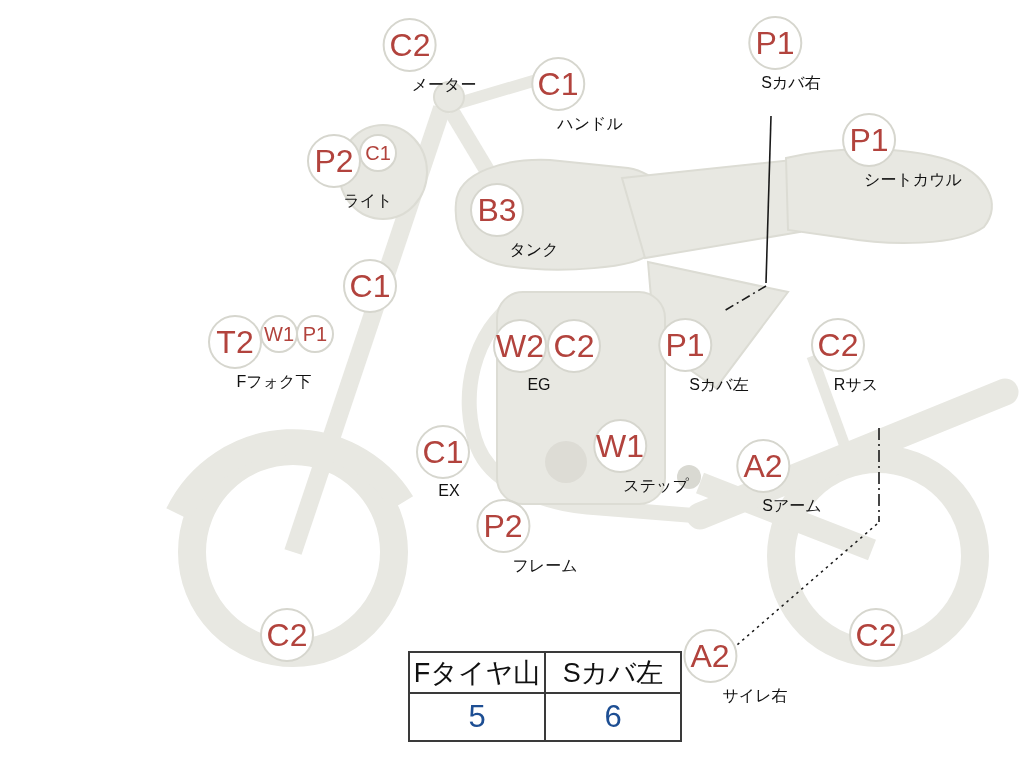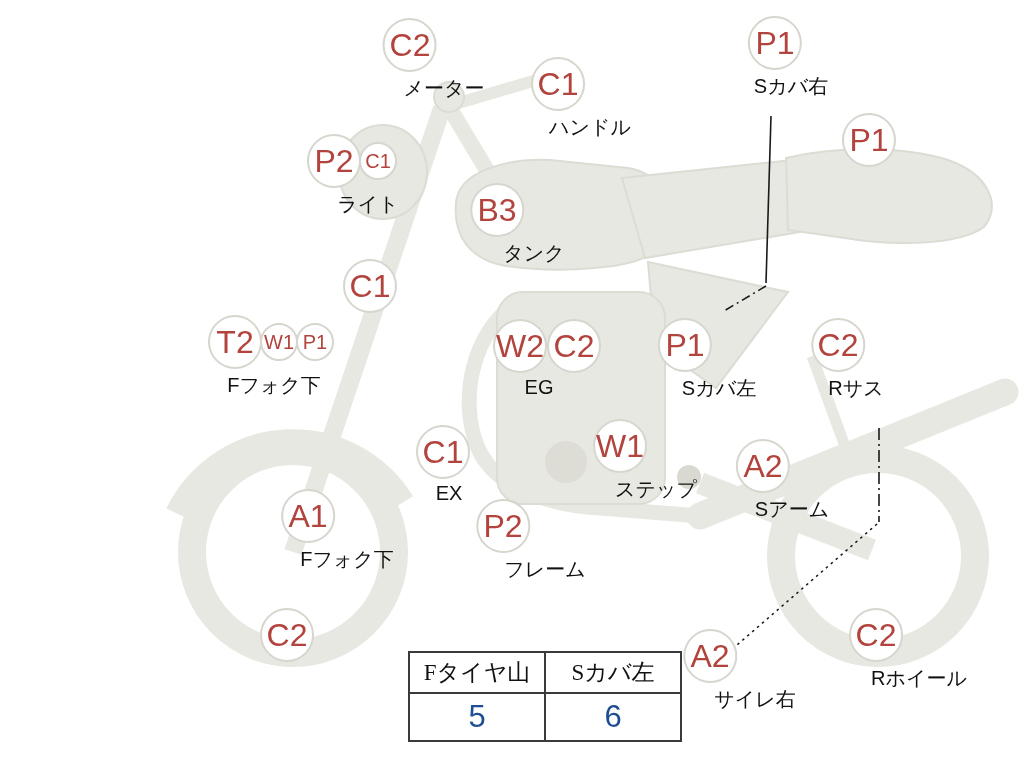--- a/index.html
+++ b/index.html
@@ -3,33 +3,33 @@
 <meta charset="utf-8">
 <style>
   * { margin:0; padding:0; box-sizing:border-box; }
   html,body { width:1024px; height:768px; background:#fff; overflow:hidden;
     font-family:"Liberation Sans","DejaVu Sans",sans-serif; }
   #stage { position:relative; width:1024px; height:768px; background:#fff; }
   #bike-svg { position:absolute; left:0; top:0; z-index:0; }
 
   .lgroup { position:absolute; z-index:2; display:flex; flex-direction:column;
     align-items:center; transform:translateX(-50%); }
-  .badges { display:flex; align-items:center; }
+  .badges { display:flex; }
   .badge { display:flex; align-items:center; justify-content:center;
     background:#fff; border:2px solid #d6d6ce; border-radius:50%;
     color:var(--code-red,#b2433d); line-height:1; }
   .badge.lg { width:54px; height:54px; font-size:32px; }
   .badge.sm { width:38px; height:38px; font-size:20px; margin-left:-2px; }
-  .part { margin-top:3px; font-size:20px; color:#111; white-space:nowrap; }
+  .part { margin-top:3px; font-size:16px; color:#111; white-space:nowrap; }
 
   .tire-table { position:absolute; left:408px; top:651px; z-index:2;
     border-collapse:collapse; background:#fff; }
   .tire-table th, .tire-table td { border:2px solid #3a3a3a; width:136px;
     text-align:center; vertical-align:middle; }
-  .tire-table th { height:41px; font-size:23px; font-weight:normal; color:#111;font-family:Liberation Serif, serif; }
+  .tire-table th { height:41px; font-size:27px; font-weight:normal; color:#111; }
   .tire-table td { height:48px; font-size:31px; color:var(--value-blue,#1d4e93); }
 </style>
 </head>
 <body>
 
 <div id="stage">
 
   <svg id="bike-svg" width="1024" height="768" viewBox="0 0 1024 768" aria-hidden="true">
     <g fill="none" stroke="#e8e8e2">
       <circle cx="293" cy="552" r="101" stroke-width="28"></circle>
@@ -80,20 +80,21 @@
     <div class="badges">
       <span class="badge lg">P1</span>
     </div>
     <div class="part" style="transform:translateX(16px)">Sカバ右</div>
   </div>
 
   <div class="lgroup" style="left:869px;top:113px">
     <div class="badges">
       <span class="badge lg">P1</span>
     </div>
+    <div class="part" style="transform:translateX(44px)">シートカウル</div>
   </div>
 
   <div class="lgroup" style="left:352px;top:134px">
     <div class="badges">
       <span class="badge lg">P2</span>
       <span class="badge sm">C1</span>
     </div>
     <div class="part" style="transform:translateX(16px)">ライト</div>
   </div>
 
@@ -155,26 +156,20 @@
     <div class="part" style="transform:translateX(36px)">ステップ</div>
   </div>
 
   <div class="lgroup" style="left:763px;top:439px">
     <div class="badges">
       <span class="badge lg">A2</span>
     </div>
     <div class="part" style="transform:translateX(29px)">Sアーム</div>
   </div>
 
-  <div class="lgroup" style="left:308px;top:489px">
-    <div class="badges">
-      <span class="badge lg">A1</span>
-    </div>
-    <div class="part" style="transform:translateX(39px)">Fフォク下</div>
-  </div>
 
   <div class="lgroup" style="left:503px;top:499px">
     <div class="badges">
       <span class="badge lg">P2</span>
     </div>
     <div class="part" style="transform:translateX(42px)">フレーム</div>
   </div>
 
   <div class="lgroup" style="left:287px;top:608px">
     <div class="badges">
@@ -186,21 +181,20 @@
     <div class="badges">
       <span class="badge lg">A2</span>
     </div>
     <div class="part" style="transform:translateX(45px)">サイレ右</div>
   </div>
 
   <div class="lgroup" style="left:876px;top:608px">
     <div class="badges">
       <span class="badge lg">C2</span>
     </div>
-    <div class="part" style="transform:translateX(43px)">Rホイール</div>
   </div>
 
   <table class="tire-table">
     <tbody>
         <tr>
       <th>Fタイヤ山</th>
       <th>Sカバ左</th>
     </tr>
     <tr>
       <td>5</td>

